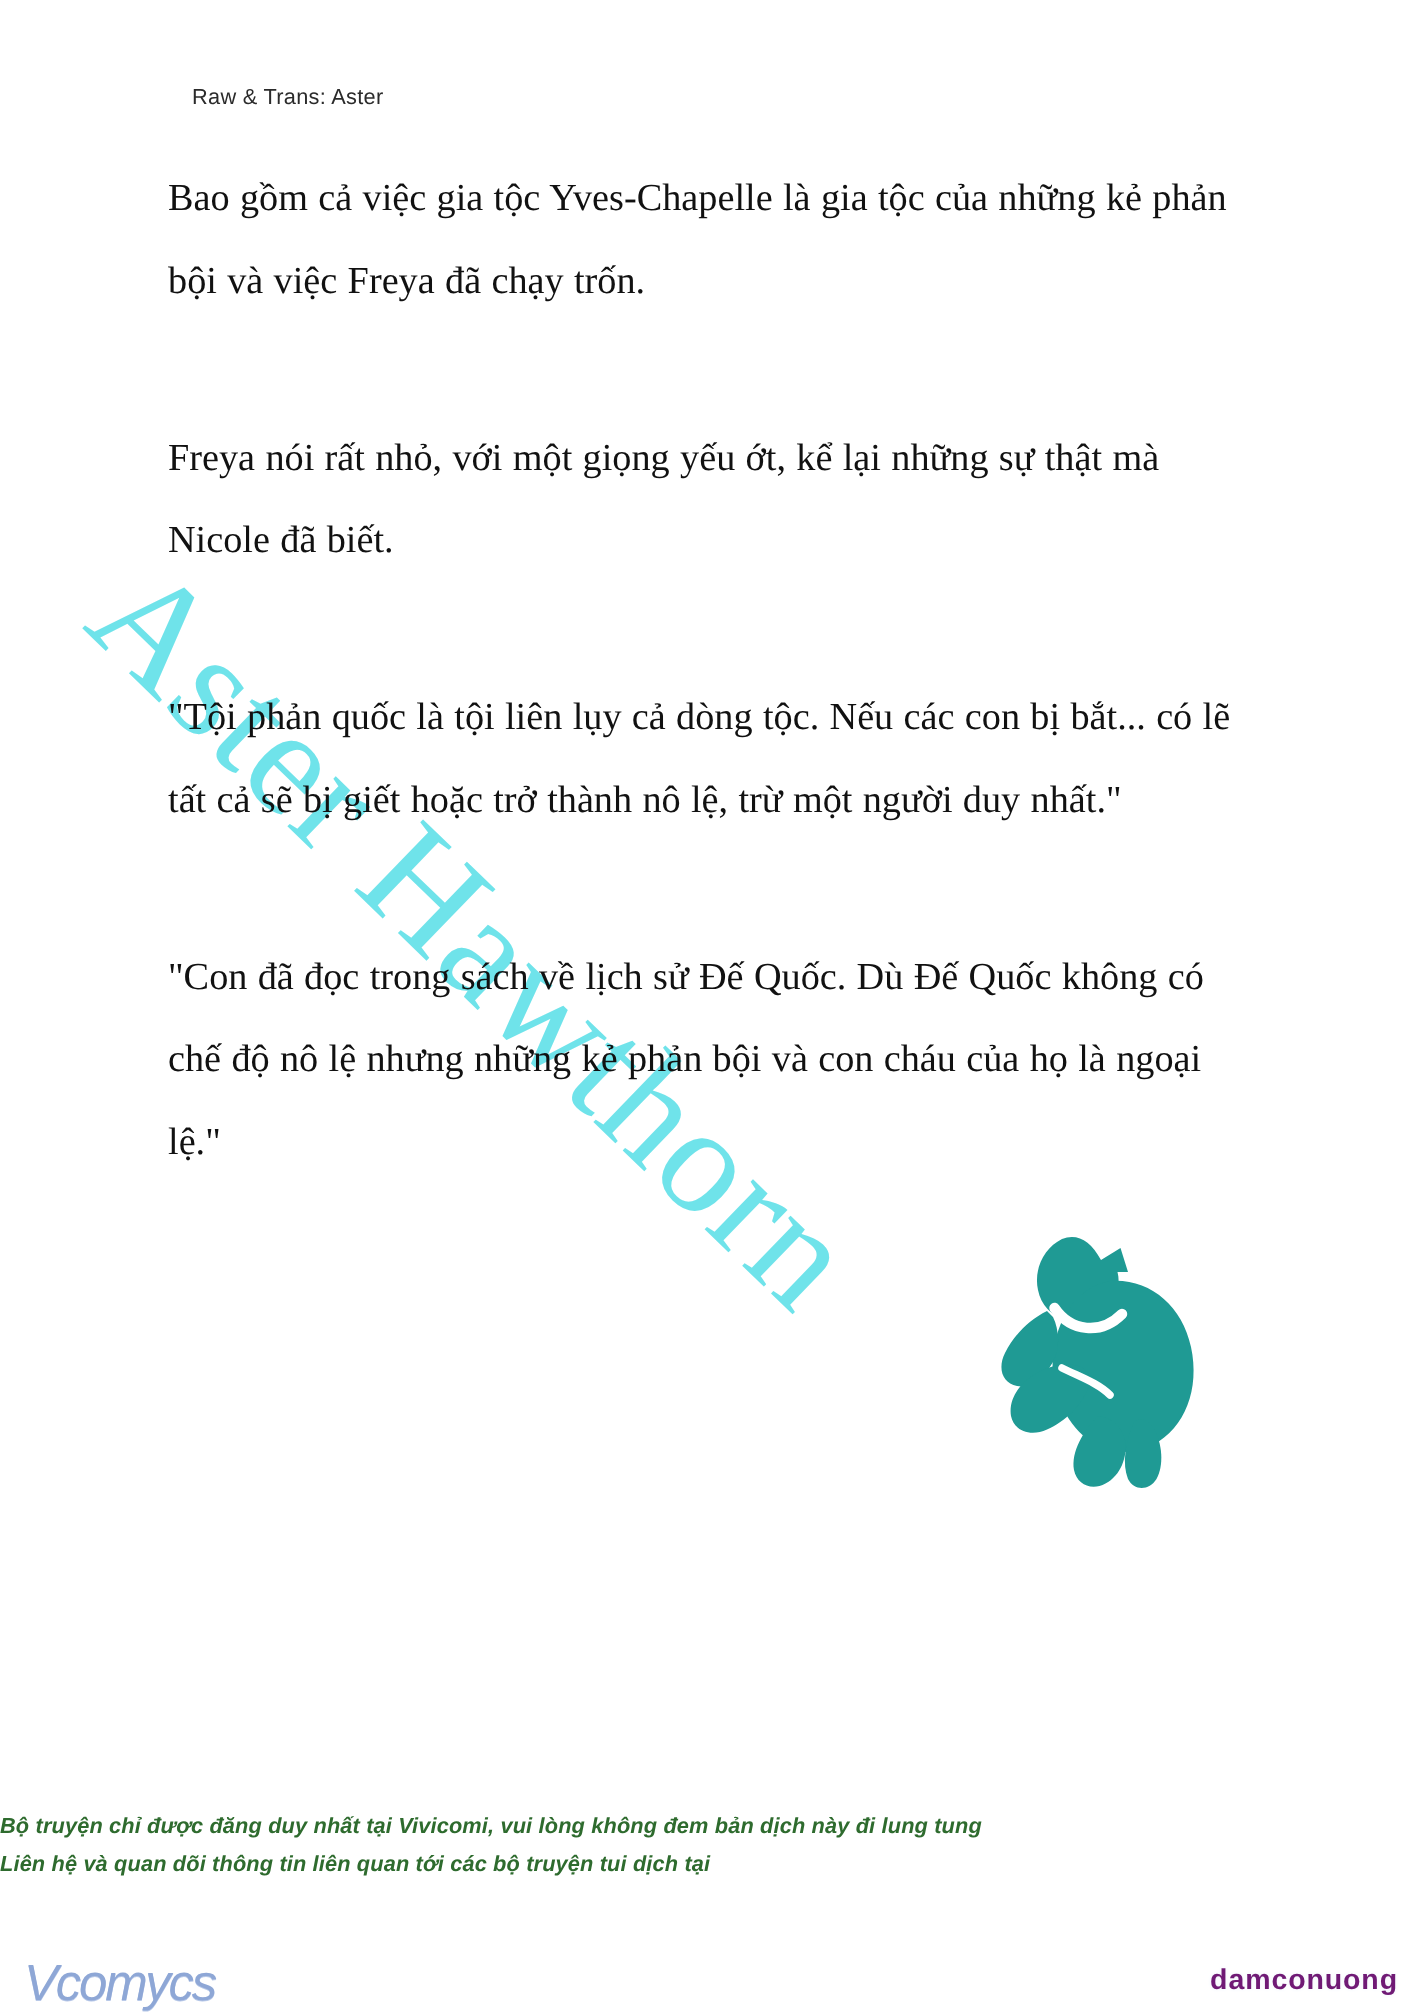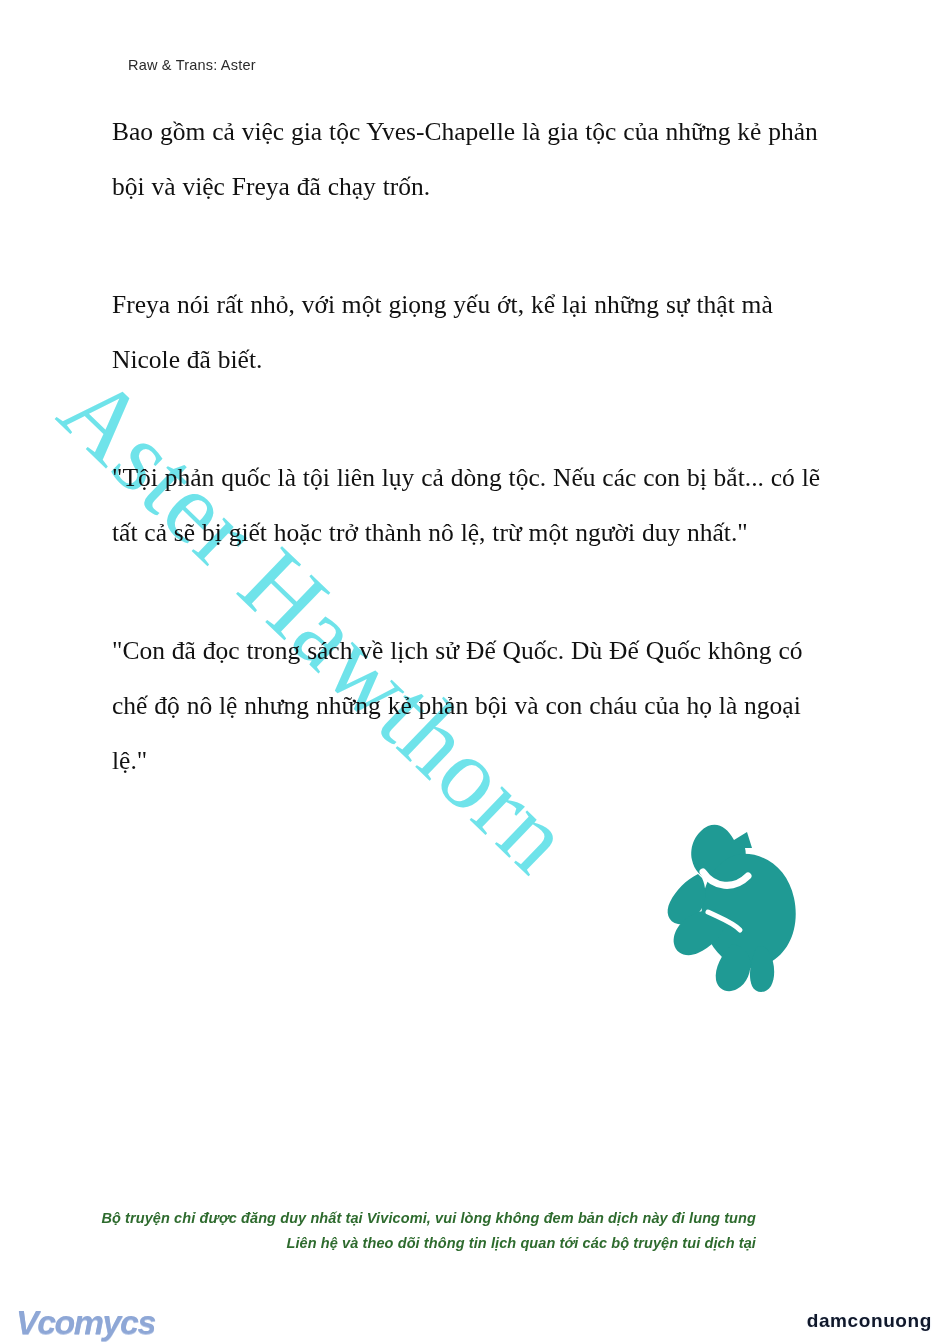--- a/index.html
+++ b/index.html
@@ -80,21 +80,21 @@
     word-spacing: 0.5px;
   }
   .para:last-child { margin-bottom: 0; }
 
   
   .footer-note {
     position: absolute;
     left: 0;
     top: 1206px;
     width: 756px;
-    text-align: right;
+    text-align: left;
     z-index: 2;
   }
   .footer-line {
     font-family: "Liberation Sans", sans-serif;
     font-style: italic;
     font-weight: bold;
     font-size: 14.5px;
     color: #2e6b2e;
     line-height: 25px;
     letter-spacing: 0.1px;
@@ -104,36 +104,36 @@
   
   .site-logo {
     position: absolute;
     left: 16px;
     top: 1302px;
     z-index: 2;
     height: 40px;
   }
   .site-logo-text {
     font-family: "Liberation Sans", sans-serif;
-    font-weight: bold;
+    font-weight: normal;
     font-style: italic;
     font-size: 34px;
     color: #8ea7d6;
     letter-spacing: -1.5px;
     line-height: 40px;
     text-shadow: 0 1px 0 #b9c9e8;
   }
   .uploader-tag {
     position: absolute;
     right: 18px;
     top: 1310px;
     font-family: "Liberation Sans", sans-serif;
     font-weight: bold;
     font-size: 19px;
-    color: #0f172a;
+    color: #701a75;
     letter-spacing: 0.6px;
     z-index: 2;
     text-shadow: 0 0 3px #eef3fb;
   }
 </style>
 </head>
 <body>
 
 <div class="page">
 
@@ -193,21 +193,21 @@
 
   <div class="body-text">
     <p class="para">Bao gồm cả việc gia tộc Yves-Chapelle là gia tộc của những kẻ phản bội và việc Freya đã chạy trốn.</p>
     <p class="para">Freya nói rất nhỏ, với một giọng yếu ớt, kể lại những sự thật mà Nicole đã biết.</p>
     <p class="para">"Tội phản quốc là tội liên lụy cả dòng tộc. Nếu các con bị bắt... có lẽ tất cả sẽ bị giết hoặc trở thành nô lệ, trừ một người duy nhất."</p>
     <p class="para">"Con đã đọc trong sách về lịch sử Đế Quốc. Dù Đế Quốc không có chế độ nô lệ nhưng những kẻ phản bội và con cháu của họ là ngoại lệ."</p>
   </div>
 
   <div class="footer-note">
     <div class="footer-line">Bộ truyện chỉ được đăng duy nhất tại Vivicomi, vui lòng không đem bản dịch này đi lung tung</div>
-    <div class="footer-line">Liên hệ và theo dõi thông tin lịch quan tới các bộ truyện tui dịch tại</div>
+    <div class="footer-line">Liên hệ và quan dõi thông tin liên quan tới các bộ truyện tui dịch tại</div>
   </div>
 
   <div class="site-logo">
     <span class="site-logo-text">Vcomycs</span>
   </div>
 
   <div class="uploader-tag">damconuong</div>
 
 </div>
 

